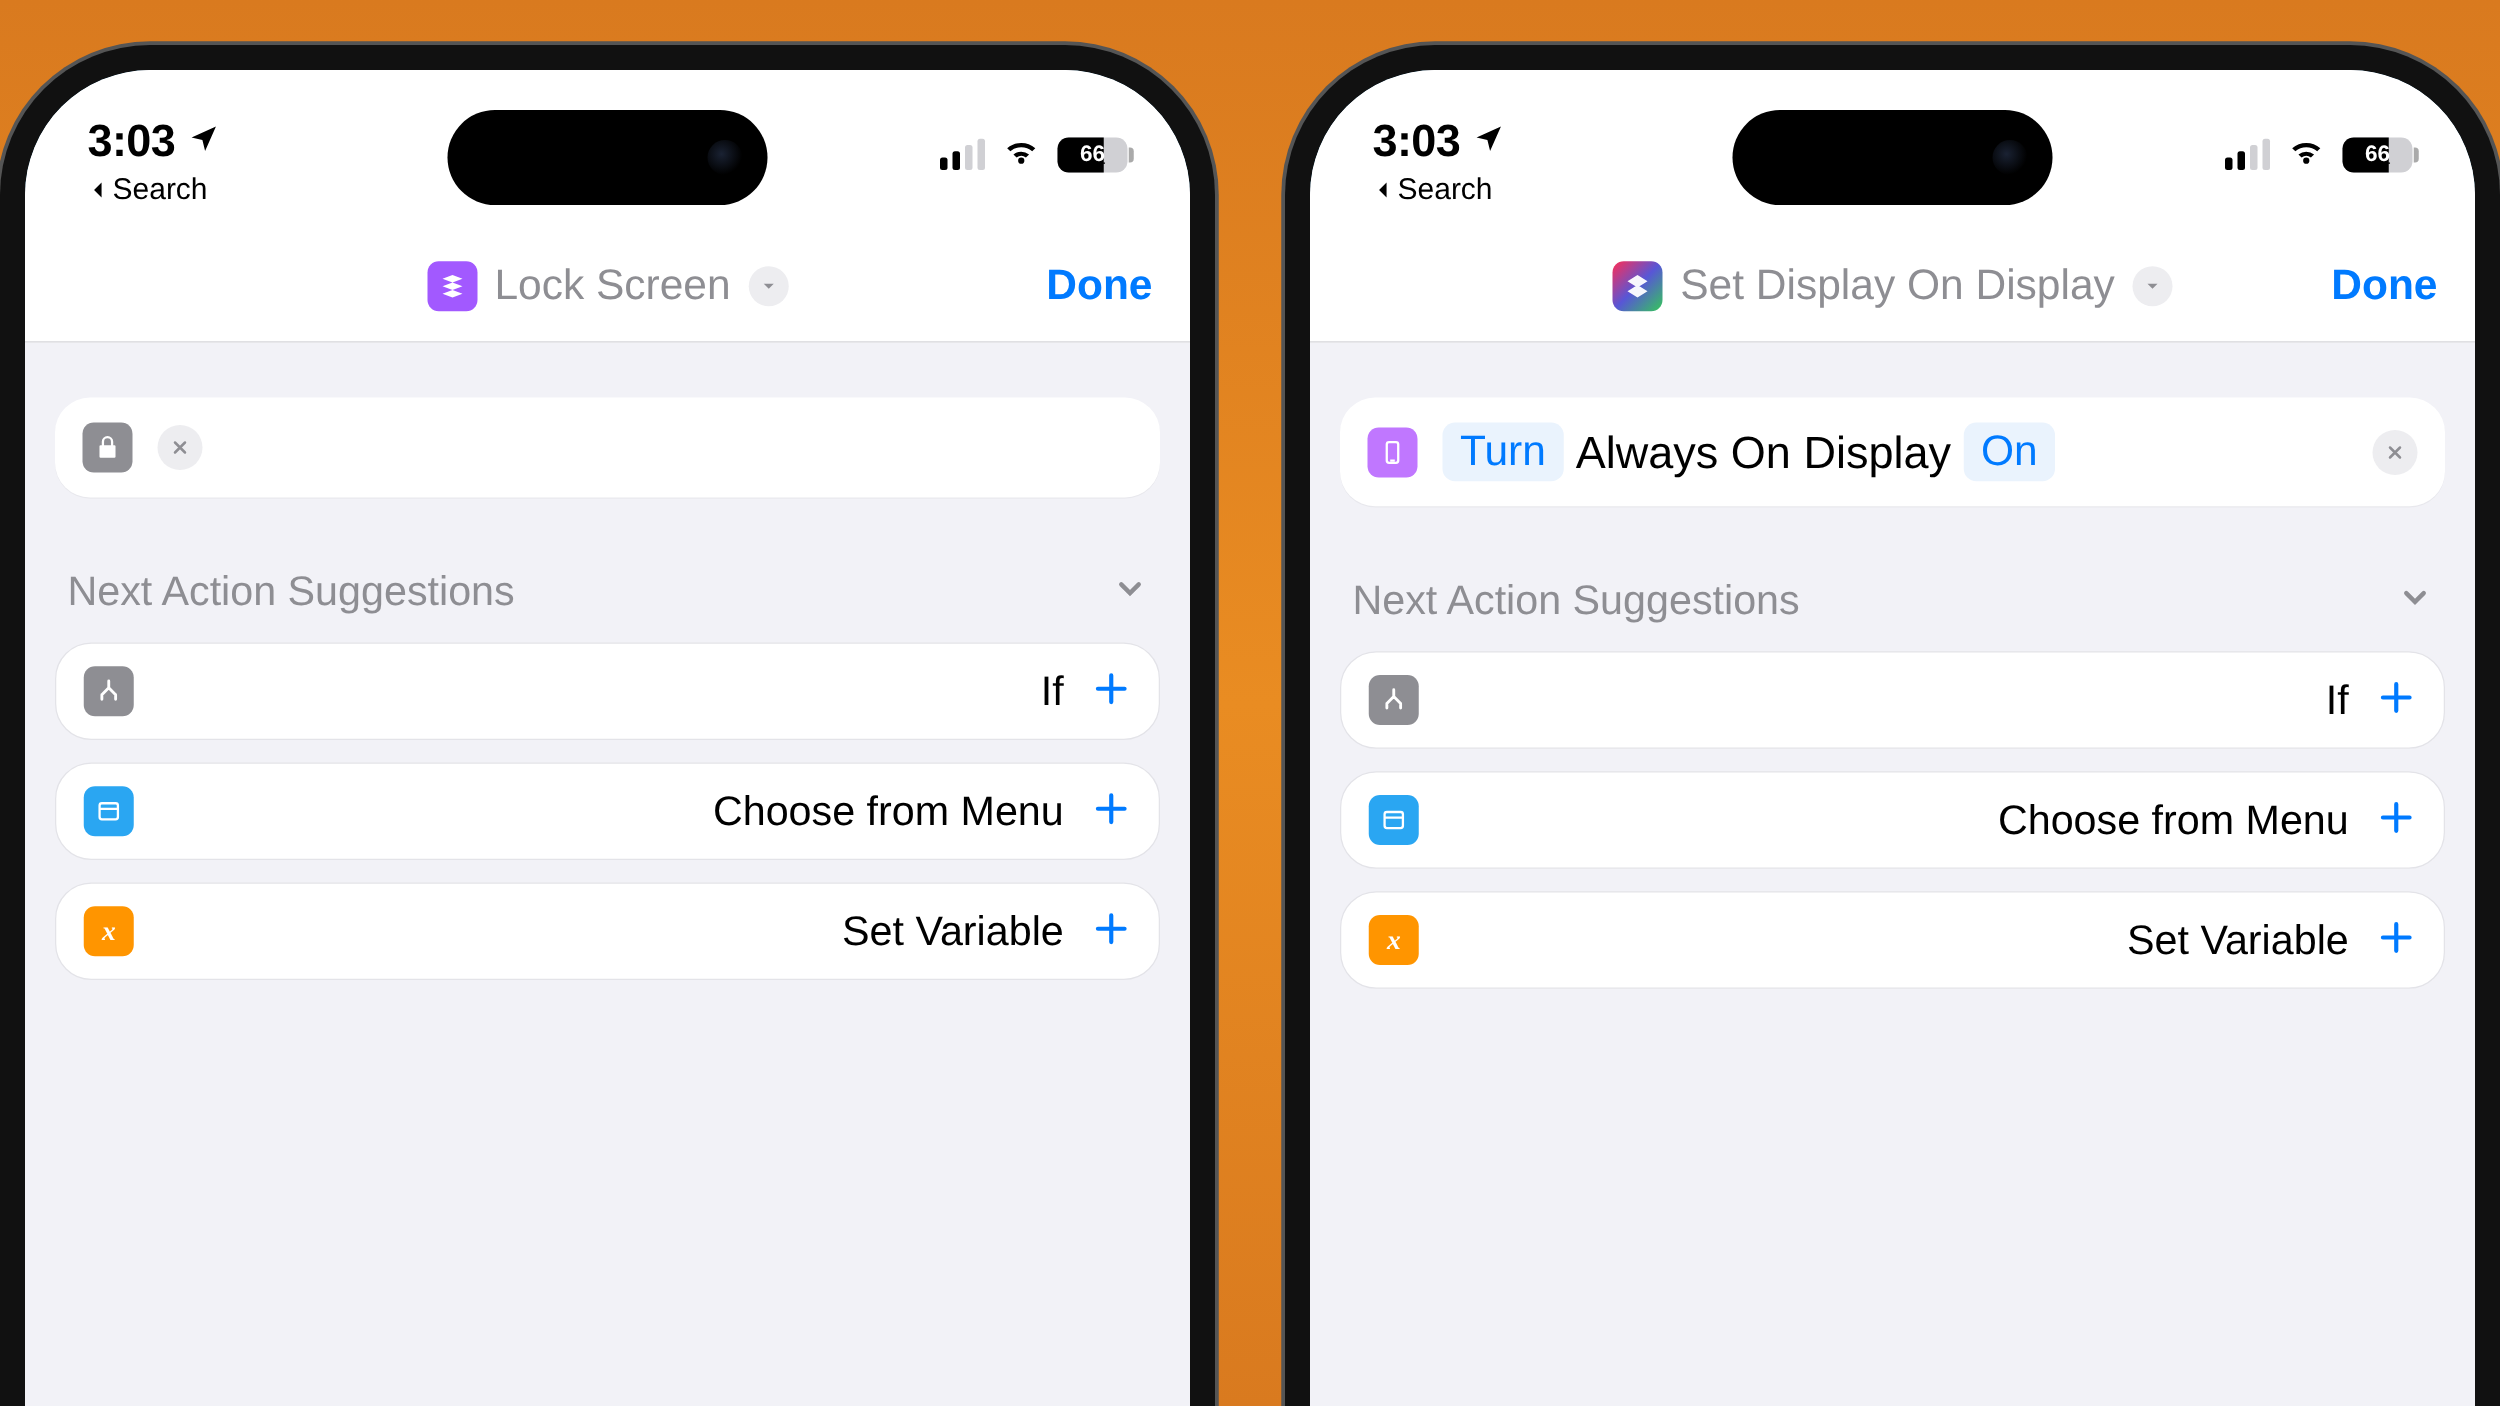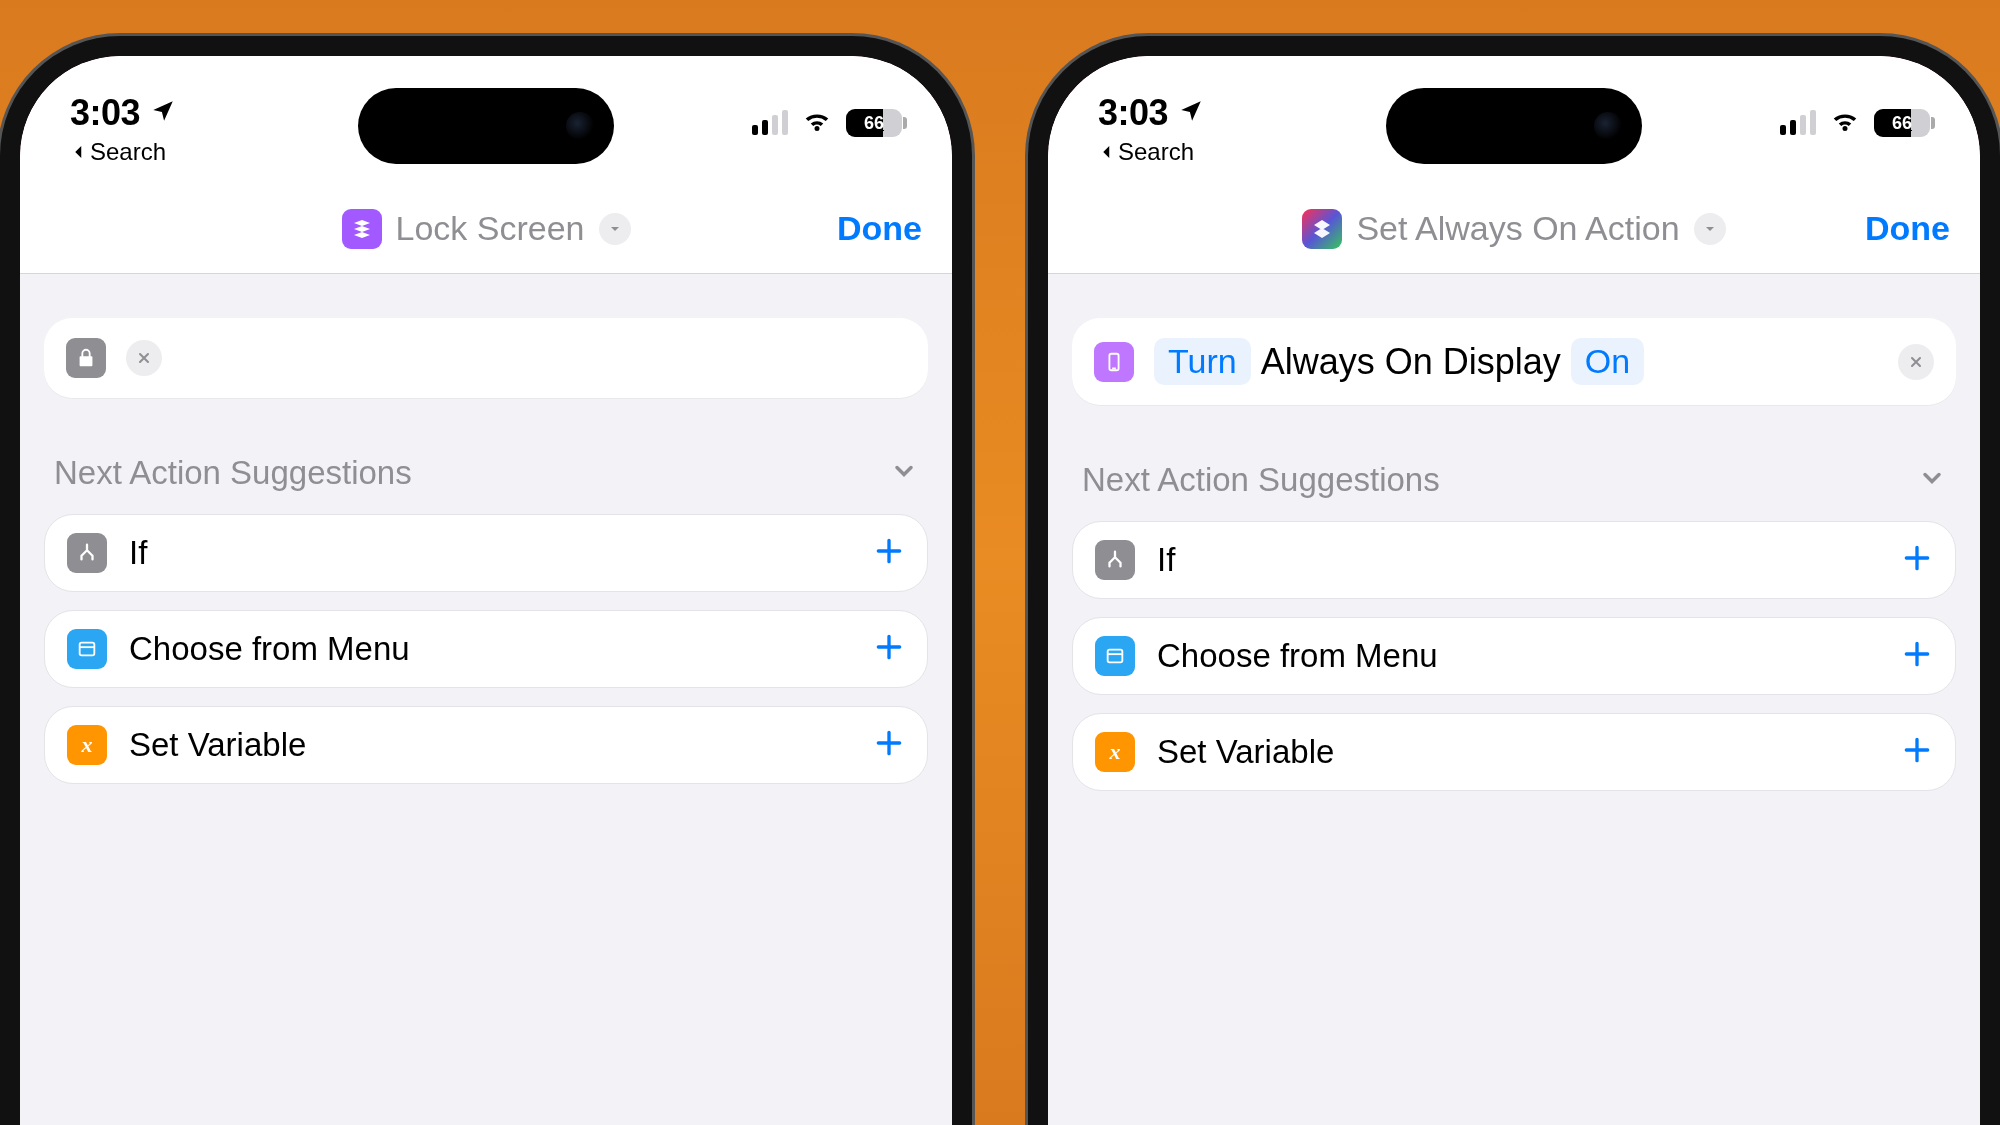--- a/index.html
+++ b/index.html
@@ -15,21 +15,21 @@
   }
 
   
   .phone {
     position: relative;
     width: 1038px;
     margin-top: 36px;
     border: 20px solid #111;
     border-bottom: 0;
     border-radius: 120px 120px 0 0;
-    background: #7f1d1d;
+    background: #7dd3fc;
     box-shadow: inset 0 0 0 3px #3a3a3c, 0 0 0 3px #555;
     overflow: hidden;
   }
   .phone-inner {
     position: absolute;
     inset: 0;
     border-radius: 100px 100px 0 0;
     overflow: hidden;
     background: #f2f2f7;
   }
@@ -177,21 +177,21 @@
   }
   .section-title{font-size:33px;color:#8e8e93;text-align:right;}
   .section-caret svg{width:28px;height:28px;}
 
   .suggestion-list{display:flex;flex-direction:column;gap:18px;}
   .suggestion{
     background:#fff;
     border:1px solid #e3e3e8;
     border-radius:29px;
     padding:18px 22px;
-    display:flex; align-items:center; gap:22px;
+    display:flex; align-items:center; gap:22px;text-align:right;
   }
   .sugg-icon{
     width:40px;height:40px;border-radius:9px;
     display:flex;align-items:center;justify-content:center;
     flex-shrink:0; color:#fff; font-weight:700;
   }
   .sugg-icon.gray{background:#8e8e93;}
   .sugg-icon.blue{background:#2aa6f2;}
   .sugg-icon.orange{background:#ff9500;}
   .sugg-icon svg{width:22px;height:22px;}
@@ -378,21 +378,21 @@
       </div>
     </div>
 
     <div class="nav">
       <div class="nav-title-wrap">
         <span class="nav-app-icon shortcuts">
           <svg viewBox="0 0 24 24" fill="#fff">
               <path d="M4 8l8-5 8 5-8 5zM4 16l8-5 8 5-8 5z" opacity="0.95"></path>
             </svg>
         </span>
-        <span class="nav-title">Set Always On Action</span>
+        <span class="nav-title">Set Display On Display</span>
         <span class="nav-caret">
           <svg viewBox="0 0 24 24" fill="#8e8e93">
               <path d="M6 9l6 6 6-6z"></path>
             </svg>
         </span>
       </div>
       <span class="nav-done">Done</span>
     </div>
 
     <div class="content">

